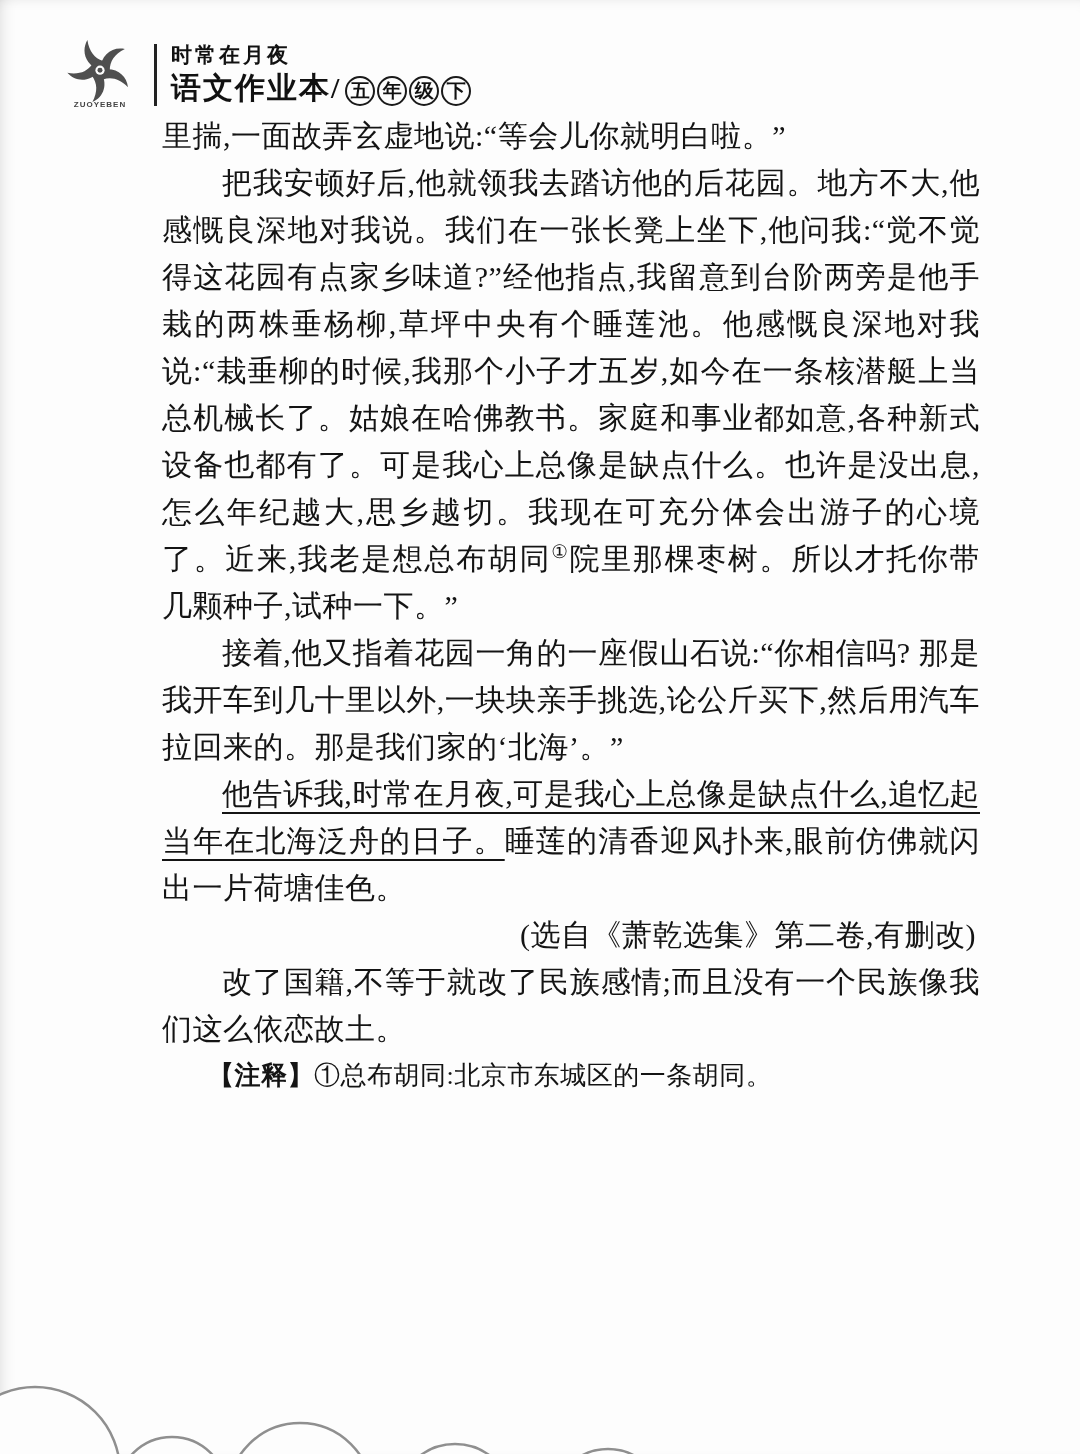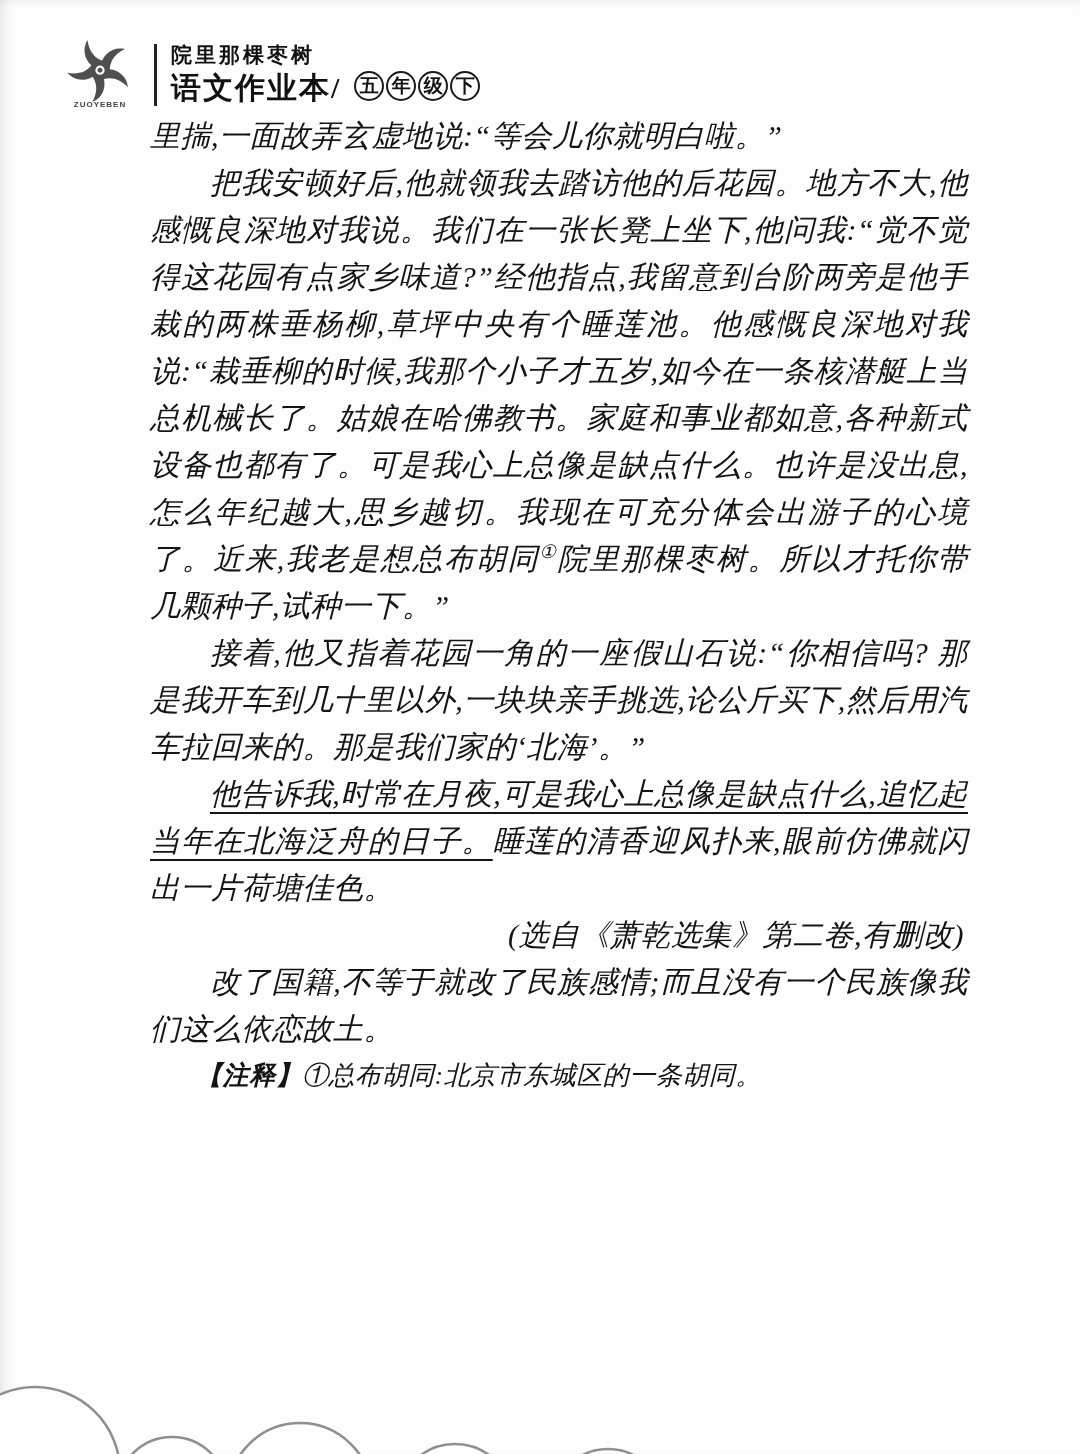--- a/index.html
+++ b/index.html
@@ -22,39 +22,38 @@
   .logo-text {
     font-family: Liberation Sans, sans-serif;
     font-size: 8px; font-weight: bold; letter-spacing: 1px; color: #444;
     margin-top: -4px;
   }
   .header-divider { width: 3px; height: 62px; background: #222; margin: 0 14px 0 10px; }
   .header-titles { line-height: 1.15; }
   .series-label {
     font-size: 21px; font-weight: bold; letter-spacing: 3px; color: #111;
   }
-  .book-title-row { display: flex; align-items: flex-start; margin-top: 4px; gap: 9px; }
+  .book-title-row { display: flex; align-items: flex-end; margin-top: 4px; }
   .book-title {
     font-size: 30px; font-weight: bold; letter-spacing: 2px; color: #111;
   }
   .grade-badges { display: inline-flex; align-items: center; margin-left: 2px; }
   .grade-badge {
     display: inline-flex; align-items: center; justify-content: center;
     width: 30px; height: 30px; margin-left: 2px;
     border: 2.5px solid #1a1a1a; border-radius: 50%;
     font-size: 19px; font-weight: bold; color: #111;
     box-sizing: border-box;
   }
 
   
   .article {
-    position: absolute; top: 112px; left: 150px; width: 818px;
+    position: absolute; top: 112px; left: 162px; width: 818px;
     font-size: 30px; line-height: 47px; text-align: justify;
     letter-spacing: 0.5px;
-    font-style: italic;
   }
   .para { margin: 0; }
   .para.indent { text-indent: 2em; }
   .para.right { text-align: right; text-indent: 0; padding-right: 4px; }
   .para.note { font-size: 26px; line-height: 47px; padding-left: 46px; text-indent: 0; }
   .note-label { font-weight: bold; }
   .seg-underline { text-decoration: underline; text-underline-offset: 8px; text-decoration-thickness: 2px; }
   .seg-sup { font-size: 0.62em; vertical-align: super; line-height: 0; }
 
   
@@ -75,21 +74,21 @@
           <path d="M20,17 C20.5,8 27,3.5 34,5 C28,8 25.5,12 25.5,17 C25.5,19 23,20.5 21,20 Z" transform="rotate(216 20 17)"></path>
           <path d="M20,17 C20.5,8 27,3.5 34,5 C28,8 25.5,12 25.5,17 C25.5,19 23,20.5 21,20 Z" transform="rotate(288 20 17)"></path>
         </g>
         <circle cx="20" cy="17" r="2.6" fill="#fdfdfd"></circle>
         <circle cx="20" cy="17" r="1.4" fill="#4f4f4f"></circle>
       </svg>
       <div class="logo-text">ZUOYEBEN</div>
     </div>
     <div class="header-divider"></div>
     <div class="header-titles">
-      <div class="series-label">院里那棵枣树</div>
+      <div class="series-label">时常在月夜</div>
       <div class="book-title-row">
         <span class="book-title">语文作业本/</span>
         <span class="grade-badges">
           <span class="grade-badge">五</span>
           <span class="grade-badge">年</span>
           <span class="grade-badge">级</span>
           <span class="grade-badge">下</span>
         </span>
       </div>
     </div>

